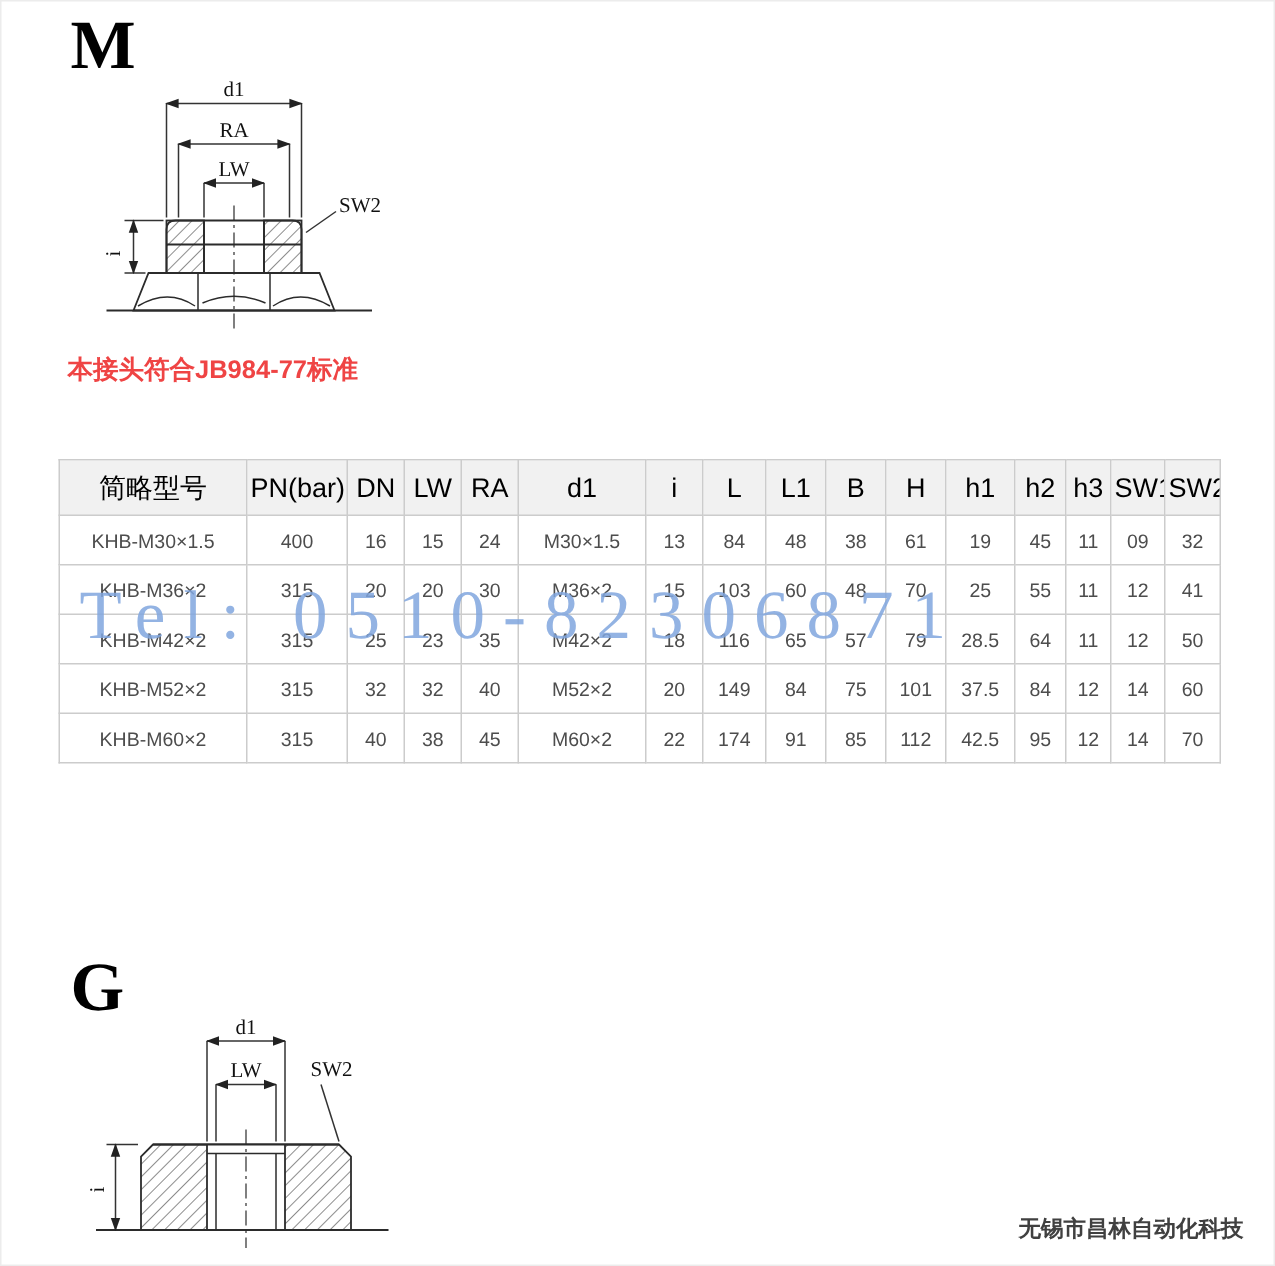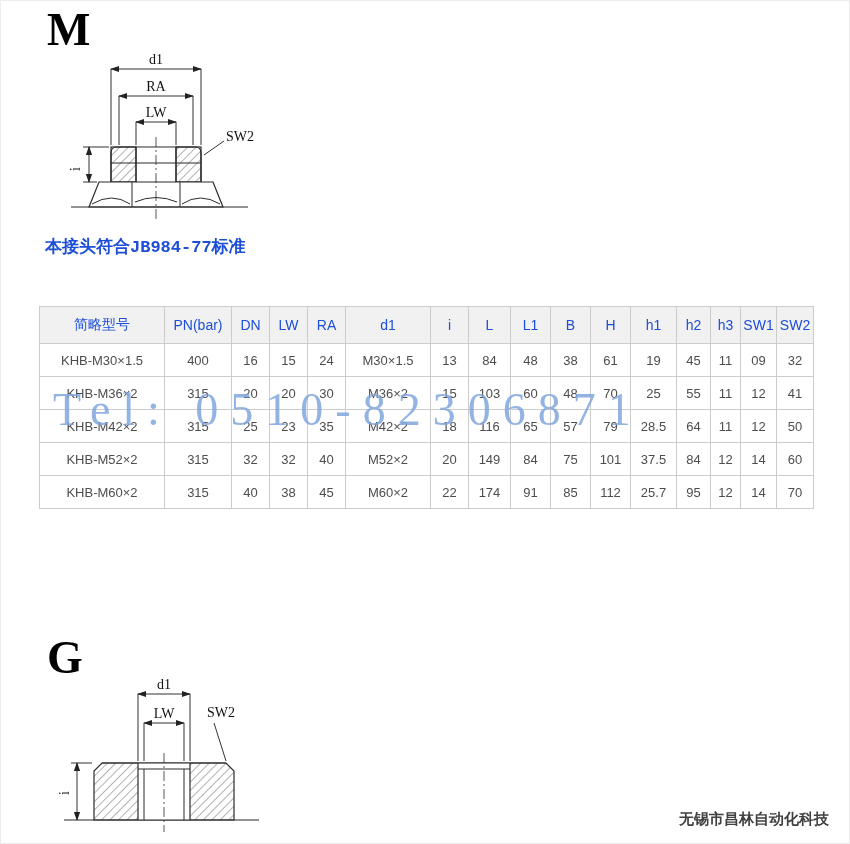--- a/index.html
+++ b/index.html
@@ -20,35 +20,35 @@
 
   .drawing { position:absolute; }
   .drawing-m { left:55px; top:48px; }
   .drawing-g { left:58px; top:674px; }
   .drawing text {
     font-family:"Liberation Serif", serif; font-size:14px; fill:#111;
   }
 
   .std-note {
     position:absolute; left:44px; top:234px;
-    font-family:Liberation Mono, monospace; font-size:17px;
-    font-weight:600; color:#1d4ed8;
+    font-family:Liberation Sans, sans-serif; font-size:17px;
+    font-weight:600; color:#ef4444;
   }
 
   .spec-table {
     position:absolute; left:38px; top:305px; width:774px;
     border-collapse:collapse; table-layout:fixed;
     font-size:13px; color:#4d4d4d; text-align:center;
   }
   .spec-table th, .spec-table td {
     border:1px solid #cccccc; padding:0 2px; overflow:hidden;
     font-weight:normal; white-space:nowrap;
   }
   .spec-table thead th {
-    background:#f1f1f1; color:#1d4ed8; height:37px; font-size:14px;
+    background:#f1f1f1; color:#000000; height:37px; font-size:18px;
   }
   .spec-table tbody td { height:33px; background:#ffffff; }
 
   .watermark {
     position:absolute; white-space:nowrap; pointer-events:none;
     font-family:"Liberation Serif", serif; font-size:46px;
     letter-spacing:12px; color:rgba(128,166,222,0.85); z-index:5;
   }
   .watermark-tel { left:52px; top:382px; }
   .watermark-fax { left:52px; top:482px; }
@@ -245,21 +245,21 @@
           <td>315</td>
           <td>40</td>
           <td>38</td>
           <td>45</td>
           <td>M60×2</td>
           <td>22</td>
           <td>174</td>
           <td>91</td>
           <td>85</td>
           <td>112</td>
-          <td>25.7</td>
+          <td>42.5</td>
           <td>95</td>
           <td>12</td>
           <td>14</td>
           <td>70</td>
         </tr>
       </tbody>
   </table>
 
   <div class="watermark watermark-tel">Tel: 0510-82306871</div>
 

